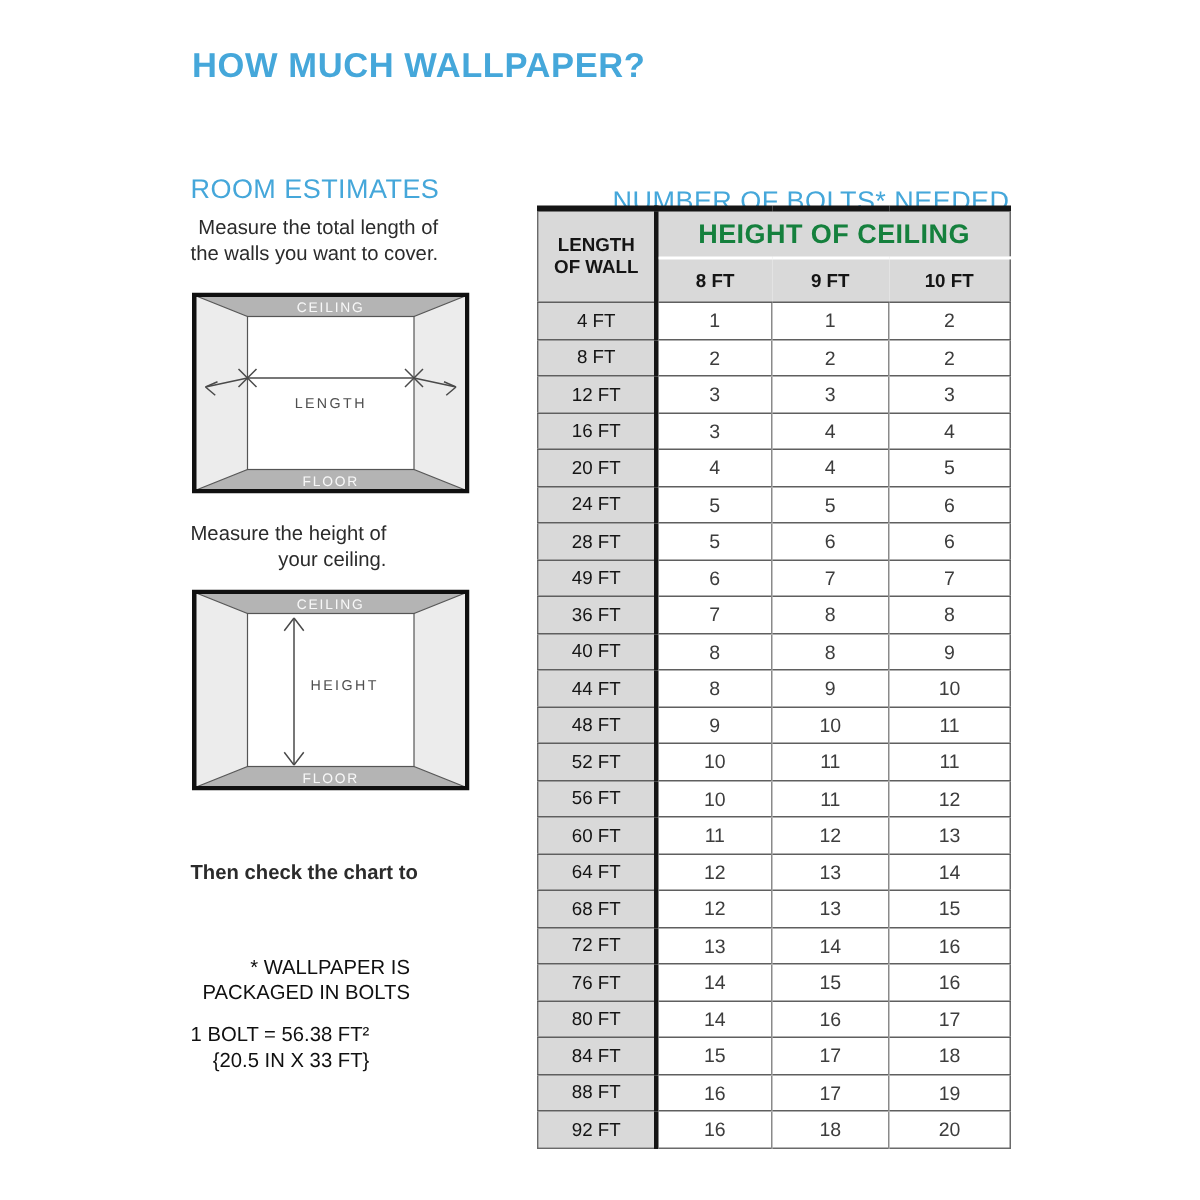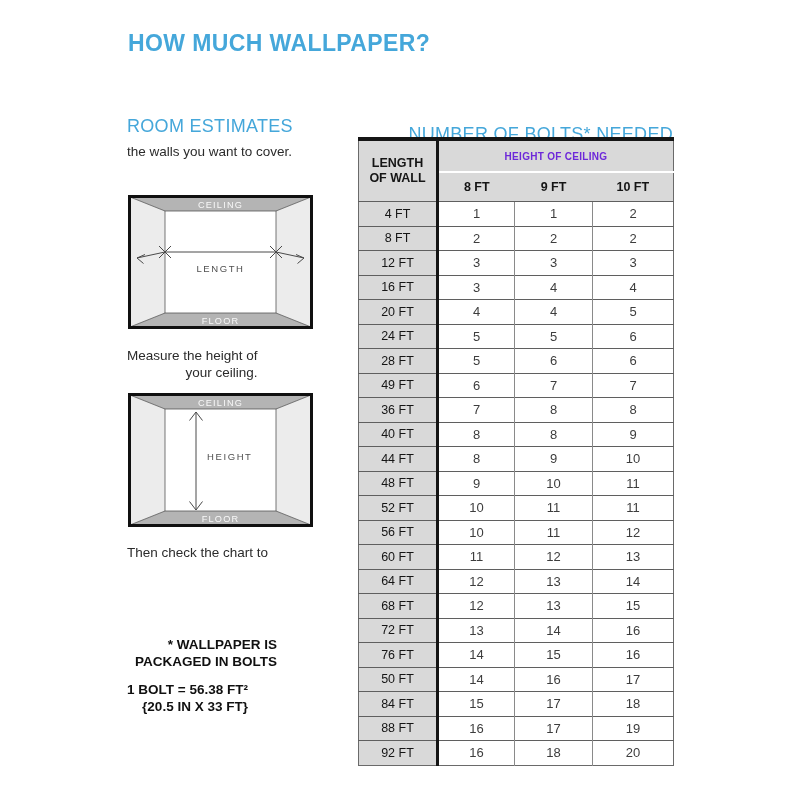--- a/index.html
+++ b/index.html
@@ -9,39 +9,39 @@
   }
   .abs{position:absolute;text-align:right;}
   .page-title{
     left:128px;top:30px;font-size:23px;font-weight:bold;color:#45a7da;
     letter-spacing:.4px;white-space:nowrap;
   }
   .col-heading{
     font-size:18px;font-weight:normal;color:#45a7da;letter-spacing:.3px;white-space:nowrap;
   }
   .body-text{font-size:13.5px;line-height:16.5px;color:#2b2b2b;white-space:nowrap;}
-  .bold-note{font-size:13.5px;line-height:17px;color:#101010;font-weight:bold;white-space:nowrap;}
+  .bold-note{font-size:13.5px;line-height:17px;color:#101010;font-weight:normal;white-space:nowrap;}
   .indent{padding-left:8px;}
 
   
   .bolts-table{
     position:absolute;left:358px;top:137px;width:315px;
     border-collapse:collapse;table-layout:fixed;
     border-top:4px solid #151515;
     border-left:1px solid #6a6a6a;border-right:1px solid #6a6a6a;border-bottom:1px solid #6a6a6a;
   }
   .bolts-table th,.bolts-table td{
     text-align:center;vertical-align:middle;padding:0;
   }
   .corner-cell{
     width:79px;background:#d9d9d9;font-size:12.5px;font-weight:bold;color:#151515;
     border-right:3px solid #151515;line-height:15px;
   }
   .span-header{
-    background:#d9d9d9;font-size:10px;font-weight:bold;color:#6d28d9;
+    background:#d9d9d9;font-size:18px;font-weight:bold;color:#15803d;
     height:30px;letter-spacing:.3px;border-bottom:2px solid #ffffff;
   }
   .sub-header th{
     background:#d9d9d9;font-size:12.5px;font-weight:bold;color:#151515;height:28px;
   }
   .bolts-table tbody tr{height:24.5px;}
   .bolts-table tbody td{border-top:1px solid #5f5f5f;}
   .wall-cell{
     background:#d9d9d9;font-weight:normal;font-size:12.5px;color:#151515;
     border-right:3px solid #151515;
@@ -54,20 +54,21 @@
   .room-label{font-family:"Liberation Sans", sans-serif;}
 </style>
 </head>
 <body>
 
 <div class="abs page-title">HOW MUCH WALLPAPER?</div>
 
 <div class="abs col-heading" style="left:127px;top:116px;">ROOM ESTIMATES</div>
 
 <div class="abs body-text" style="left:127px;top:144px;">
+  <div>Measure the total length of</div>
   <div>the walls you want to cover.</div>
 </div>
 
 <svg class="room-svg" style="left:128px;top:195px;" viewBox="0 0 185 134">
   <rect x="0" y="0" width="185" height="134" fill="#ffffff"></rect>
   <polygon points="2,2 183,2 148,16 37,16" fill="#b4b4b4"></polygon>
   <polygon points="37,118 148,118 183,132 2,132" fill="#b4b4b4"></polygon>
   <polygon points="2,2 37,16 37,118 2,132" fill="#ececec"></polygon>
   <polygon points="183,2 148,16 148,118 183,132" fill="#ececec"></polygon>
   <rect x="37" y="16" width="111" height="102" fill="#ffffff" stroke="#555555" stroke-width="0.8"></rect>
@@ -114,21 +115,21 @@
     <line x1="68" y1="19" x2="68" y2="117"></line>
     <path d="M68,19 L61.5,27.5 M68,19 L74.5,27.5"></path>
     <path d="M68,117 L61.5,108.5 M68,117 L74.5,108.5"></path>
   </g>
   <text class="room-label" x="92.5" y="12.8" text-anchor="middle" font-size="9.2" letter-spacing="1.2" fill="#f8f8f8">CEILING</text>
   <text class="room-label" x="92.5" y="129" text-anchor="middle" font-size="9.2" letter-spacing="1.2" fill="#f8f8f8">FLOOR</text>
   <text class="room-label" x="79" y="67" text-anchor="start" font-size="9.5" letter-spacing="1.6" fill="#4f4f4f">HEIGHT</text>
   <rect x="1.5" y="1.5" width="182" height="131" fill="none" stroke="#101010" stroke-width="3"></rect>
 </svg>
 
-<div class="abs body-text" style="left:127px;top:545px;">
+<div class="abs body-text" style="left:127px;top:574px;font-weight:bold;">
   <div>Then check the chart to</div>
 </div>
 
 <div class="abs bold-note" style="left:127px;top:636px;">
   <div>* WALLPAPER IS</div>
   <div class="indent">PACKAGED IN BOLTS</div>
 </div>
 
 <div class="abs bold-note" style="left:127px;top:681px;">
   <div>1 BOLT = 56.38 FT²</div>
@@ -267,21 +268,21 @@
         <td class="val-cell">14</td>
         <td class="val-cell">16</td>
       </tr>
       <tr>
         <td class="wall-cell">76 FT</td>
         <td class="val-cell">14</td>
         <td class="val-cell">15</td>
         <td class="val-cell">16</td>
       </tr>
       <tr>
-        <td class="wall-cell">50 FT</td>
+        <td class="wall-cell">80 FT</td>
         <td class="val-cell">14</td>
         <td class="val-cell">16</td>
         <td class="val-cell">17</td>
       </tr>
       <tr>
         <td class="wall-cell">84 FT</td>
         <td class="val-cell">15</td>
         <td class="val-cell">17</td>
         <td class="val-cell">18</td>
       </tr>

